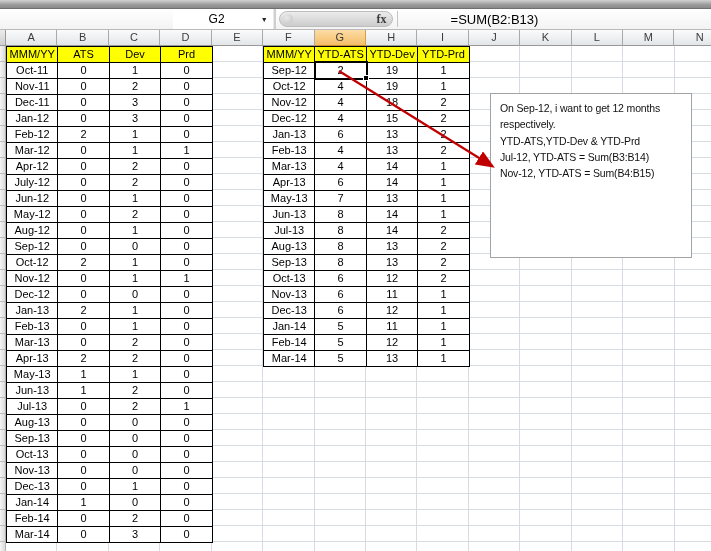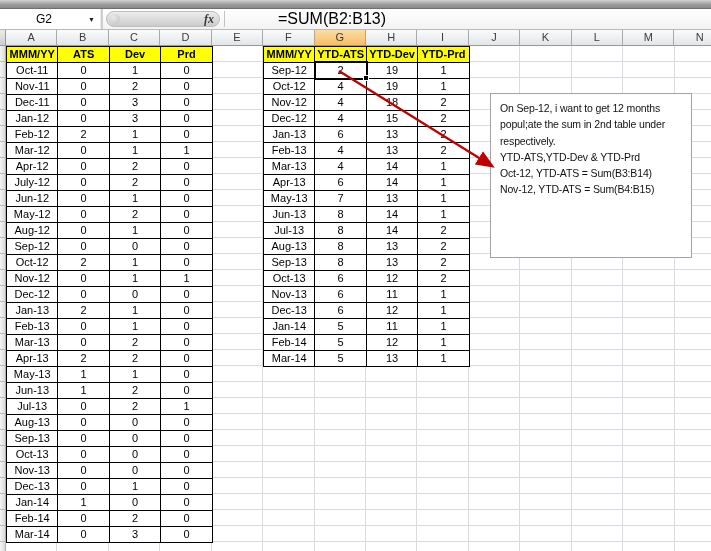--- a/index.html
+++ b/index.html
@@ -5,34 +5,34 @@
   html,body{margin:0;padding:0;}
   body{width:711px;height:551px;overflow:hidden;background:#fff;
        font-family:"Liberation Sans",sans-serif;position:relative;}
 
   
   .ribbon-strip{height:8px;background:linear-gradient(#d2d2d2,#9a9a9a 60%,#8a8a8a);
     border-bottom:1px solid #6f6f6f;}
 
   
   .formula-bar{height:20px;background:linear-gradient(#ffffff,#f3f3f3);
-    border-bottom:1px solid #b9b9b9;display:flex;align-items:center;}
+    border-bottom:1px solid #b9b9b9;display:flex;align-items:center;justify-content:center;}
   .name-box{width:100px;height:20px;display:flex;align-items:center;background:#fff;}
   .nb-text{flex:1;text-align:center;font-size:12px;color:#000;}
   .nb-dd{font-size:7px;color:#222;padding:0 5px 0 0;cursor:default;}
   .nb-divider{width:2px;height:20px;background:#cfcfcf;border-left:1px solid #e8e8e8;}
   .fx-pill{margin-left:3px;width:114px;height:16px;border-radius:9px;
     background:linear-gradient(#ececec,#cccccc);border:1px solid #bdbdbd;
     display:flex;align-items:center;justify-content:space-between;box-sizing:border-box;}
   .pill-knob{width:10px;height:10px;border-radius:50%;margin-left:3px;
     background:radial-gradient(circle at 35% 35%,#e9e9e9,#c2c2c2);}
-  .fx-icon{font-family:"Liberation Serif",serif;font-style:italic;font-weight:bold;
+  .fx-icon{font-family:"Liberation Serif",serif;font-weight:bold;
     font-size:12px;color:#3a3a3a;margin-right:5px;}
   .fb-divider{width:1px;height:16px;background:#c4c4c4;margin:0 5px 0 4px;}
-  .formula-text{font-size:16px;color:#000;white-space:nowrap;margin-left:48px;}
+  .formula-text{font-size:13px;color:#000;white-space:nowrap;margin-left:48px;}
 
   
   .sheet{position:relative;width:711px;height:521px;background:#fff;overflow:hidden;}
 
   .corner-cell{position:absolute;left:0;top:0;width:6px;height:16px;box-sizing:border-box;
     background:linear-gradient(#ececec,#cfcfcf);
     border-right:1px solid #9a9a9a;border-bottom:1px solid #9a9a9a;}
   .col-headers{position:absolute;left:6px;top:0;height:16px;display:flex;}
   .col-h{width:51.43px;height:16px;box-sizing:border-box;flex:none;
     background:linear-gradient(#fafbfc,#e3e6e9);
@@ -51,21 +51,21 @@
       repeating-linear-gradient(to right,rgba(0,0,0,0) 0 50.43px,var(--grid-line) 50.43px 51.43px),
       repeating-linear-gradient(to bottom,rgba(0,0,0,0) 0 15px,var(--grid-line) 15px 16px);}
 
   
   .tbl{position:absolute;top:16px;background:#fff;
     border-top:1px solid #000;border-left:1px solid #000;}
   .trow{display:flex;height:16px;}
   .tc{width:51.43px;height:16px;box-sizing:border-box;flex:none;background:#fff;
     border-right:1px solid #000;border-bottom:1px solid #000;
     font-size:11px;line-height:15px;text-align:center;color:#000;}
-  .trow.hdr .tc{background:var(--header-yellow);font-weight:bold;}
+  .trow.hdr .tc{background:var(--header-yellow);font-weight:normal;}
 
   
   .sel-overlay{position:absolute;left:314px;top:31px;width:54px;height:19px;
     box-sizing:border-box;border:2px solid #000;}
   .sel-overlay::after{content:"";position:absolute;right:-3px;bottom:-3px;
     width:4px;height:4px;background:#000;border:1px solid #fff;}
 
   
   .note-box{position:absolute;left:490px;top:63px;width:202px;height:165px;
     box-sizing:border-box;background:#fff;border:1px solid #a3a3a3;
@@ -426,24 +426,23 @@
           <div class="tc">13</div>
           <div class="tc">1</div>
         </div>
       </div>
 
     <div class="sel-overlay"></div>
 
     <div class="note-box">
       <div id="note-lines">
           <div class="note-line">On Sep-12, i want to get 12 months</div>
-          <div class="note-line">popul;ate the sum in 2nd table under</div>
           <div class="note-line">respectively.</div>
           <div class="note-line">YTD-ATS,YTD-Dev &amp; YTD-Prd</div>
-          <div class="note-line">Oct-12, YTD-ATS = Sum(B3:B14)</div>
+          <div class="note-line">Jul-12, YTD-ATS = Sum(B3:B14)</div>
           <div class="note-line">Nov-12, YTD-ATS = Sum(B4:B15)</div>
         </div>
     </div>
 
     <svg class="arrow-svg" viewBox="0 0 711 521" xmlns="http://www.w3.org/2000/svg">
       <defs>
         <marker id="ah" markerWidth="9" markerHeight="8" refX="7" refY="3.5" orient="auto">
           <path d="M0,0 L8.5,3.5 L0,7 z" style="fill:var(--arrow-red);"></path>
         </marker>
       </defs>

